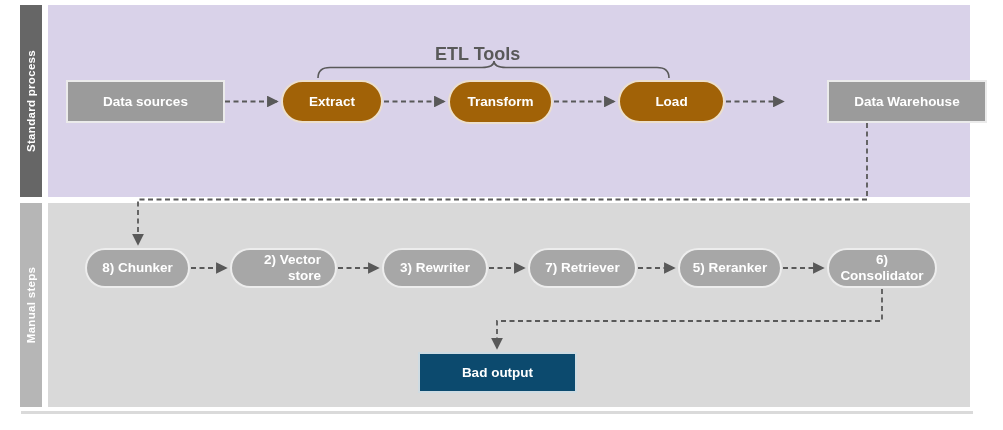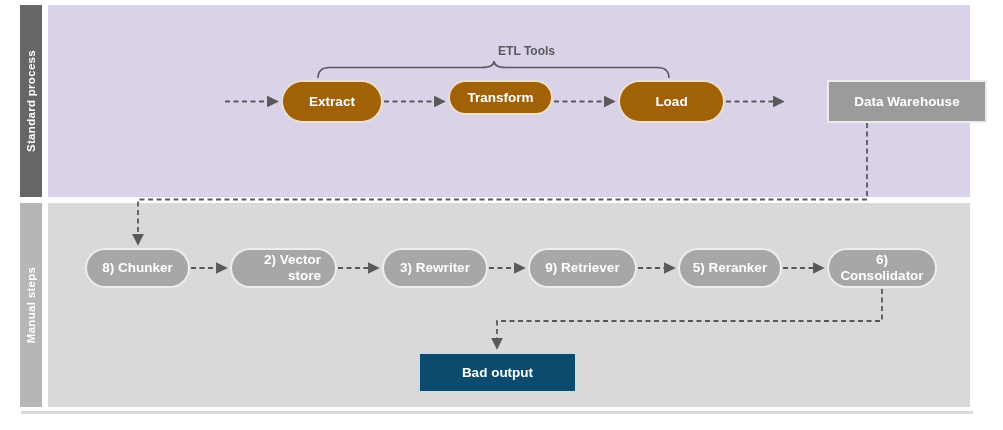--- a/index.html
+++ b/index.html
@@ -23,22 +23,22 @@
     text-align:center;color:#ffffff;font-weight:bold;font-size:13.5px;line-height:1.15;
     box-sizing:border-box;border:2px solid rgba(255,255,255,0.8);padding:0 6px;
   }
   .pill{border-radius:22px;}
   .fill-gray-dark{background:#9B9B9B;}
   .fill-gray-mid{background:#A7A7A7;}
   .fill-pink{background:#a16207;}
   .fill-yellow{background:#0c4a6e;}
 
   .brace-label{
-    position:absolute;left:435px;top:44px;width:120px;text-align:right;
-    color:#595959;font-weight:bold;font-size:12px;
+    position:absolute;left:435px;top:44px;width:120px;text-align:left;
+    color:#595959;font-weight:bold;font-size:18px;
   }
   .connectors{position:absolute;left:0;top:0;width:1003px;height:430px;pointer-events:none;}
   .bottom-rule{position:absolute;left:21px;top:411px;width:952px;height:3px;background:#DADADA;}
 </style>
 </head>
 <body>
 
 <div class="canvas">
 
   <div class="lane-header lane1">
@@ -46,44 +46,47 @@
   </div>
   <div class="lane-body body1"></div>
 
   <div class="lane-header lane2">
     <span class="vlabel">Manual steps</span>
   </div>
   <div class="lane-body body2"></div>
 
   <div class="brace-label">ETL Tools</div>
 
+  <div class="node fill-gray-dark" style="left:66px;top:80px;width:159px;height:43px;">
+    <span>Data sources</span>
+  </div>
   <div class="node pill fill-pink" style="left:281px;top:80px;width:102px;height:43px;">
     <span>Extract</span>
   </div>
-  <div class="node pill fill-pink" style="left:448px;top:80px;width:105px;height:35px;">
+  <div class="node pill fill-pink" style="left:448px;top:80px;width:105px;height:44px;">
     <span>Transform</span>
   </div>
   <div class="node pill fill-pink" style="left:618px;top:80px;width:107px;height:43px;">
     <span>Load</span>
   </div>
   <div class="node fill-gray-dark" style="left:787px;top:80px;width:160px;height:43px;margin-left:40px;">
     <span>Data Warehouse</span>
   </div>
 
   <div class="node pill fill-gray-mid" style="left:85px;top:248px;width:105px;height:40px;">
     <span>8) Chunker</span>
   </div>
   <div class="node pill fill-gray-mid" style="left:230px;top:248px;width:107px;height:40px;padding:0 14px;text-align:right;">
     <span>2) Vector store</span>
   </div>
   <div class="node pill fill-gray-mid" style="left:382px;top:248px;width:106px;height:40px;">
     <span>3) Rewriter</span>
   </div>
   <div class="node pill fill-gray-mid" style="left:528px;top:248px;width:109px;height:40px;">
-    <span>9) Retriever</span>
+    <span>7) Retriever</span>
   </div>
   <div class="node pill fill-gray-mid" style="left:678px;top:248px;width:104px;height:40px;">
     <span>5) Reranker</span>
   </div>
   <div class="node pill fill-gray-mid" style="left:827px;top:248px;width:110px;height:40px;padding:0 8px;">
     <span>6) Consolidator</span>
   </div>
   <div class="node fill-yellow" style="left:418px;top:352px;width:159px;height:41px;">
     <span>Bad output</span>
   </div>

